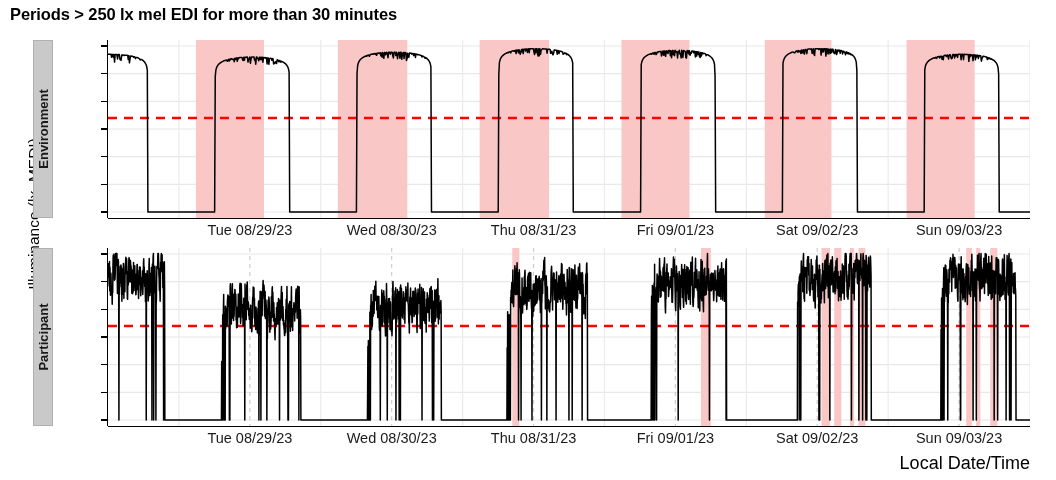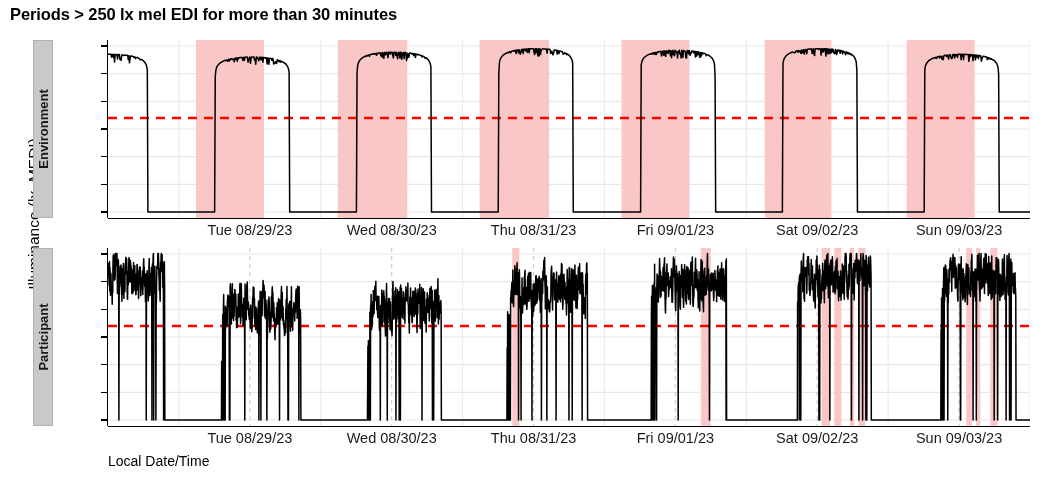--- a/index.html
+++ b/index.html
@@ -21,21 +21,21 @@
     position:absolute;
     left:-106px;top:205px;
     width:280px;text-align:center;
     font-size:15.5px;color:#000;
     transform:rotate(-90deg);
     transform-origin:center center;
     white-space:nowrap;
   }
   .xlab{
     position:absolute;left:108px;top:453px;width:922px;
-    text-align:left;font-size:14px;color:#000;
+    text-align:right;font-size:18px;color:#000;
   }
   .strip{
     position:absolute;
     background:#c9c9c9;
     border:0.8px solid #b0b0b0;
     box-sizing:border-box;
   }
   .strip span{
     position:absolute;left:50%;top:50%;
     transform:translate(-50%,-50%) rotate(-90deg);

